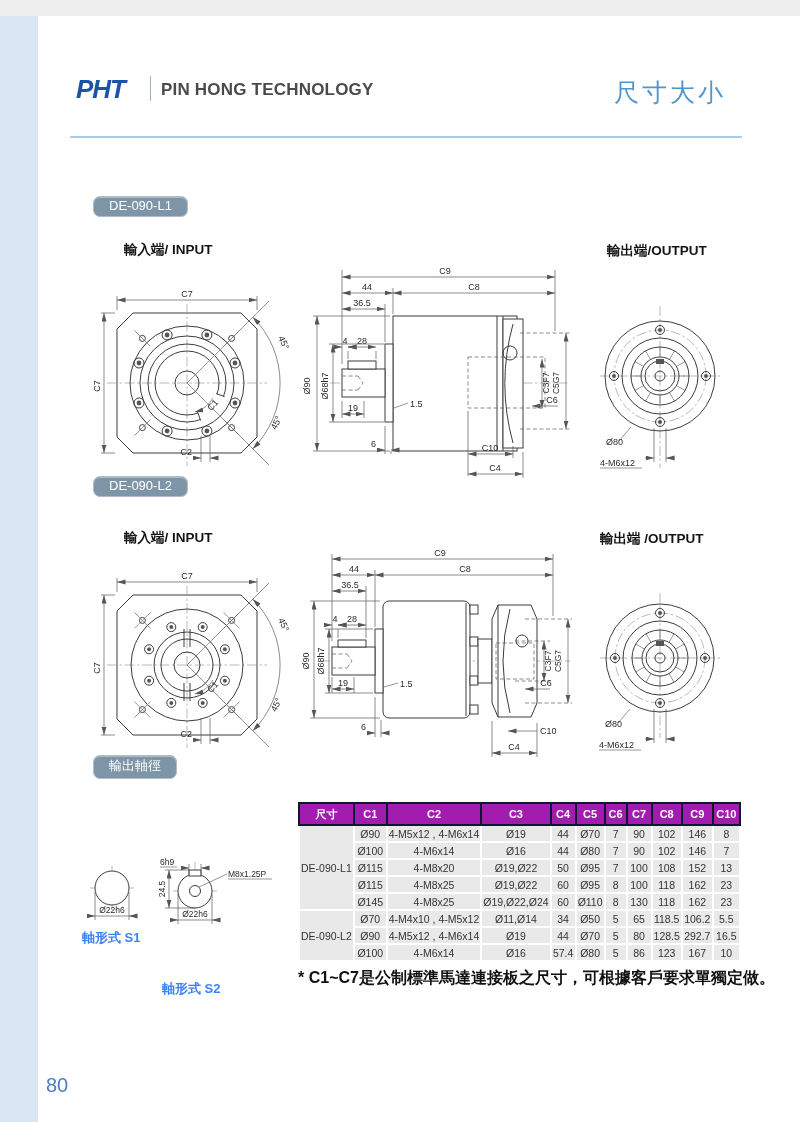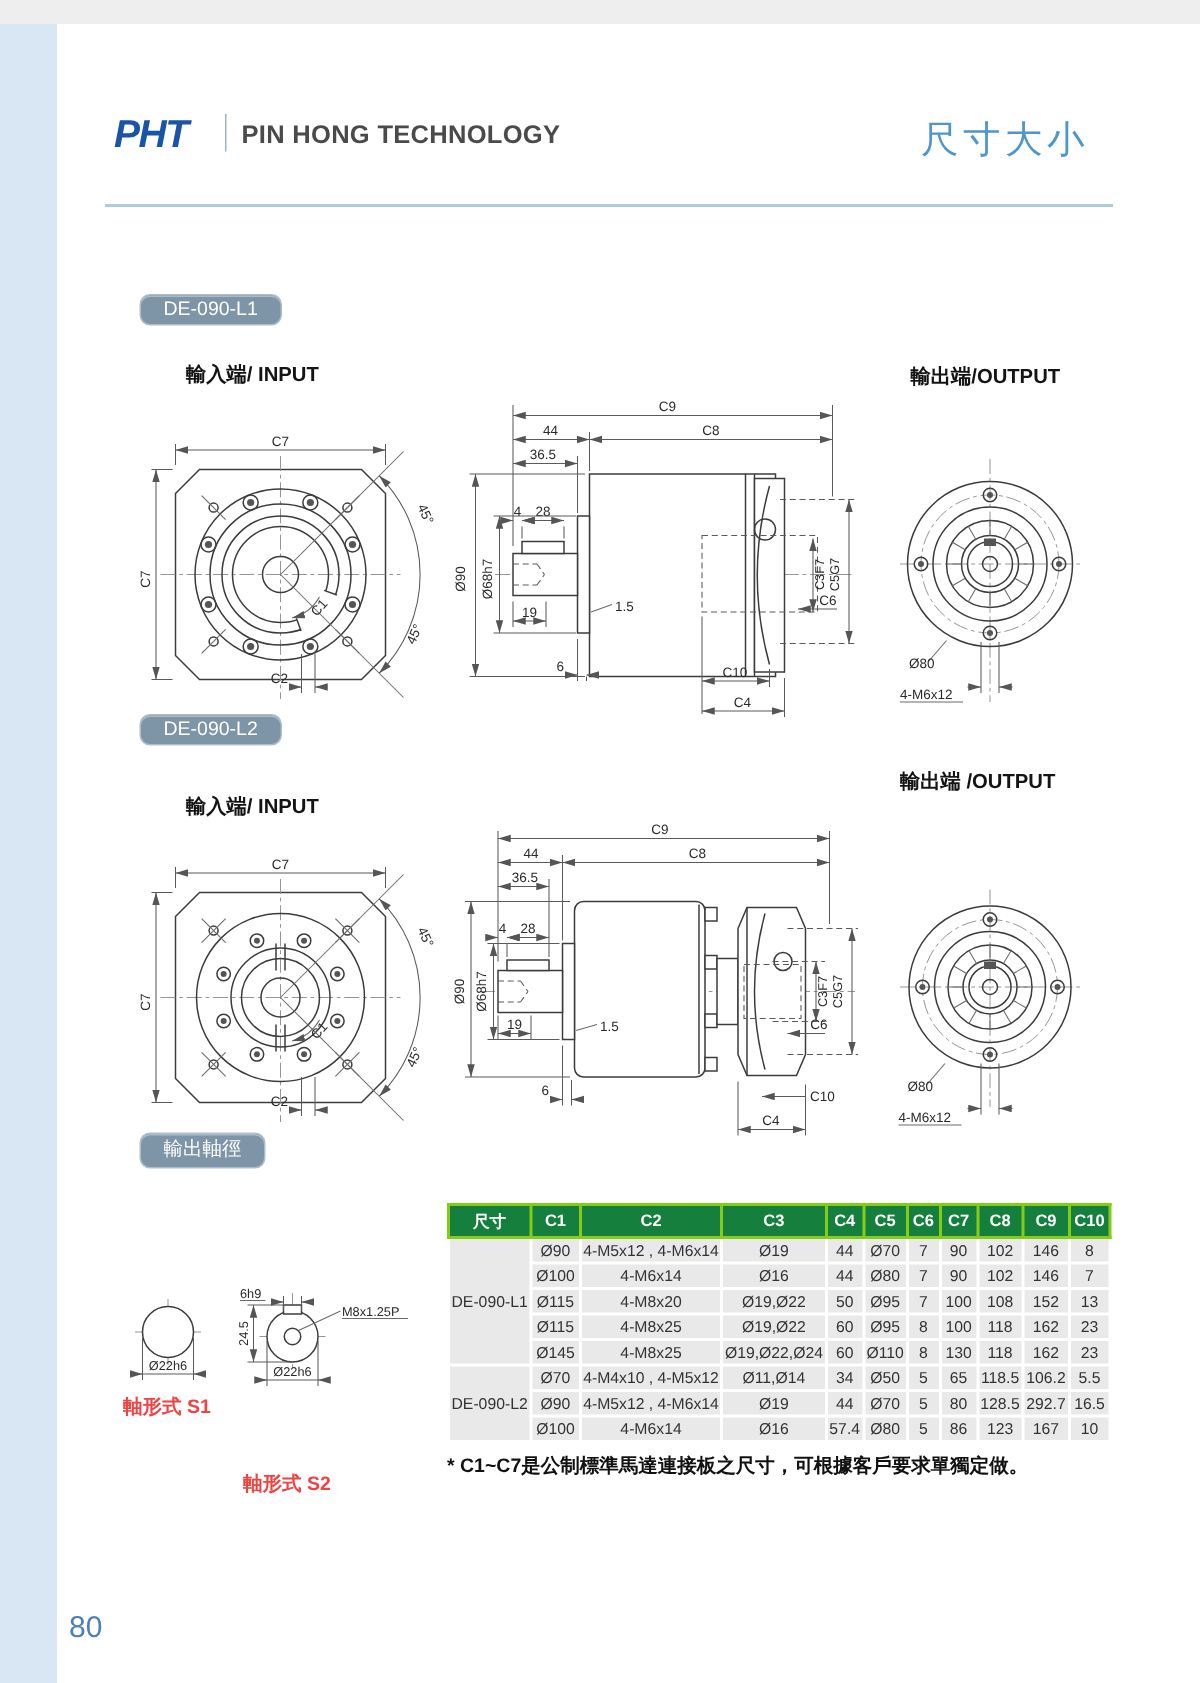--- a/index.html
+++ b/index.html
@@ -9,41 +9,41 @@
   .abs{position:absolute}
   .leftband{left:0;top:0;width:38px;height:1122px;background:#d9e6f4}
   .logo{left:76px;top:58px;font-size:26px;font-weight:bold;font-style:italic;color:#1a54a8;letter-spacing:-1px}
   .logo-div{left:150px;top:60px;width:1px;height:25px;background:#9db3c9}
   .company{left:161px;top:64px;font-size:17px;font-weight:bold;color:#4a4a4a;letter-spacing:.2px}
   .pagetitle{left:595px;top:60px;width:150px;font-size:25px;color:#4e96cc;text-align:center;letter-spacing:3px}
   .hrule{left:70px;top:120px;width:672px;height:2px;background:#a9cee2}
   .badge{background:#7e95a7;border:1px solid #aebdc9;border-radius:7px;color:#fff;font-size:13px;
          padding:1px 15px 3px;box-shadow:inset 0 1px 0 rgba(255,255,255,.35)}
   .side-label{font-size:13.5px;font-weight:bold;color:#141414}
-  .caption{font-size:13px;font-weight:bold;color:#ef4444}
-  .footnote{font-size:13px;font-weight:bold;color:#111}
+  .caption{font-size:13px;font-weight:bold;color:#3b82f6}
+  .footnote{font-size:16px;font-weight:bold;color:#111}
   .pagenum{font-size:20px;color:#4d7ebf}
   
   svg{overflow:visible}
   svg text{font-family:"Liberation Sans","DejaVu Sans",sans-serif;font-size:9px;fill:#2a2a2a}
   svg text.sm{font-size:8.5px}
   .ln{stroke:#3c3c3c;fill:none;stroke-width:1}
   .lnf{stroke:#3c3c3c;fill:#fff;stroke-width:1}
   .thin{stroke:#6a6a6a;fill:none;stroke-width:.7}
   .dim{stroke:#5a5a5a;fill:none;stroke-width:.7}
   .cl{stroke:#8a8a8a;stroke-width:.6;stroke-dasharray:10 2.5 2.5 2.5;fill:none}
   .dsh{stroke:#5a5a5a;stroke-width:.7;stroke-dasharray:4 2.5;fill:none}
   .wfill{fill:#fff;stroke:none}
   .dk{fill:#555;stroke:none}
   .arr2{marker-start:url(#ar);marker-end:url(#ar)}
   .arS{marker-start:url(#ar)}
   .arE{marker-end:url(#ar)}
   
   table.dim-table{border-collapse:collapse;table-layout:fixed}
-  table.dim-table th{background:#15803d;color:#fff;font-size:11px;font-weight:bold;border:2px solid #84cc16;height:22px;text-align:center}
+  table.dim-table th{background:#a21caf;color:#fff;font-size:11px;font-weight:bold;border:2px solid #0f172a;height:22px;text-align:center}
   table.dim-table td{background:#e9e9e9;color:#333;font-size:10.5px;border:2px solid #fff;height:17px;text-align:center;white-space:nowrap;padding:0 1px}
 </style>
 </head>
 <body>
 
 <div class="page">
   <svg width="0" height="0" class="abs">
     <defs>
       <marker id="ar" orient="auto-start-reverse" markerWidth="9" markerHeight="6" refX="8.5" refY="2.5" markerUnits="userSpaceOnUse">
         <path d="M0,0 L8.5,2.5 L0,5 z" fill="#555"></path>
@@ -242,21 +242,21 @@
         <line class="dim" x1="68" y1="130" x2="68" y2="164"></line>
       <line class="dim arE" x1="47" y1="160" x2="56" y2="160"></line>
         <line class="dim arE" x1="77" y1="160" x2="68" y2="160"></line>
       <text x="2" y="168" text-anchor="start">4-M6x12</text>
       <line class="thin" x1="2" y1="170" x2="44" y2="170"></line>
     </g>
   </svg>
 
   <div class="abs badge" style="left:93px;top:460px">DE-090-L2</div>
   <div class="abs side-label" style="left:124px;top:513px">輸入端/ INPUT</div>
-  <div class="abs side-label" style="left:600px;top:496px">輸出端 /OUTPUT</div>
+  <div class="abs side-label" style="left:600px;top:514px">輸出端 /OUTPUT</div>
 
   <svg class="abs" style="left:95px;top:552px" width="205" height="200">
     <g>
       <polygon class="lnf" points="38,27 146,27 162,43 162,151 146,167 38,167 22,151 22,43"></polygon>
       <line class="cl" x1="92" y1="18" x2="92" y2="180"></line>
       <line class="cl" x1="12" y1="97" x2="172" y2="97"></line>
       <circle class="ln" cx="92" cy="97" r="56"></circle>
       <circle class="ln" cx="92" cy="97" r="33"></circle>
       <circle class="ln" cx="92" cy="97" r="26"></circle>
       <circle class="ln" cx="92" cy="97" r="13"></circle>

